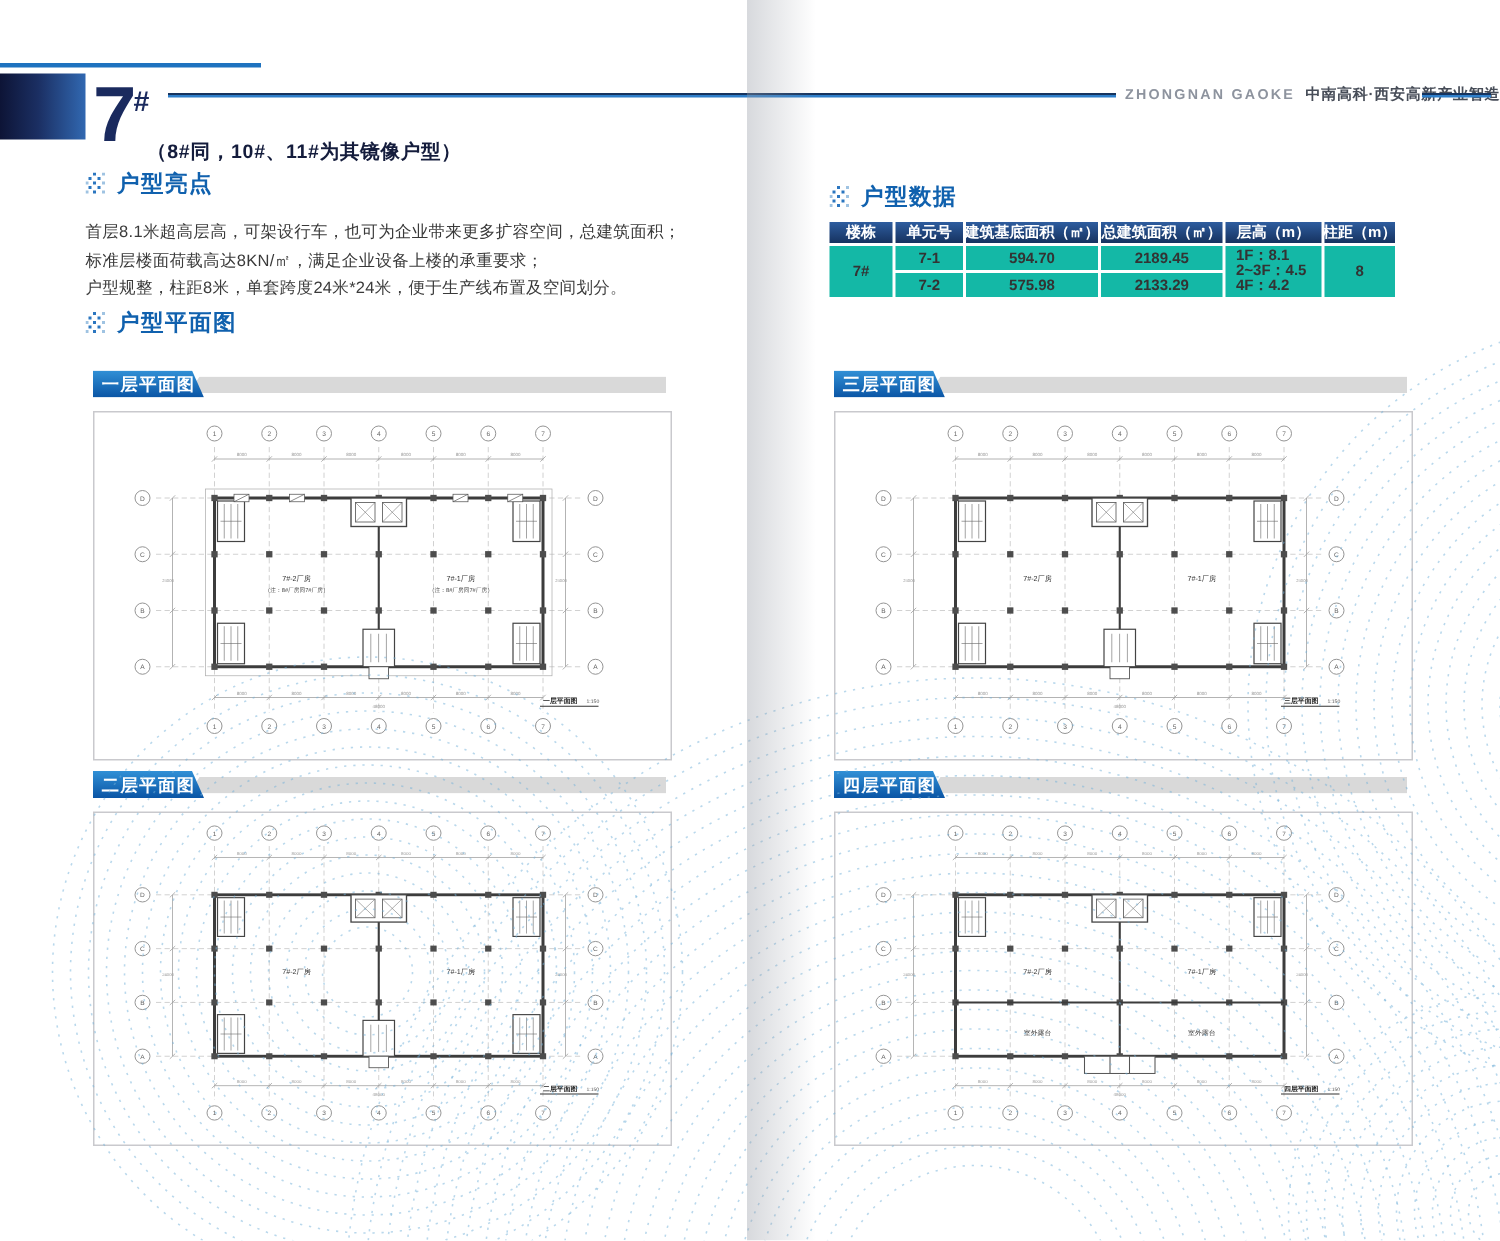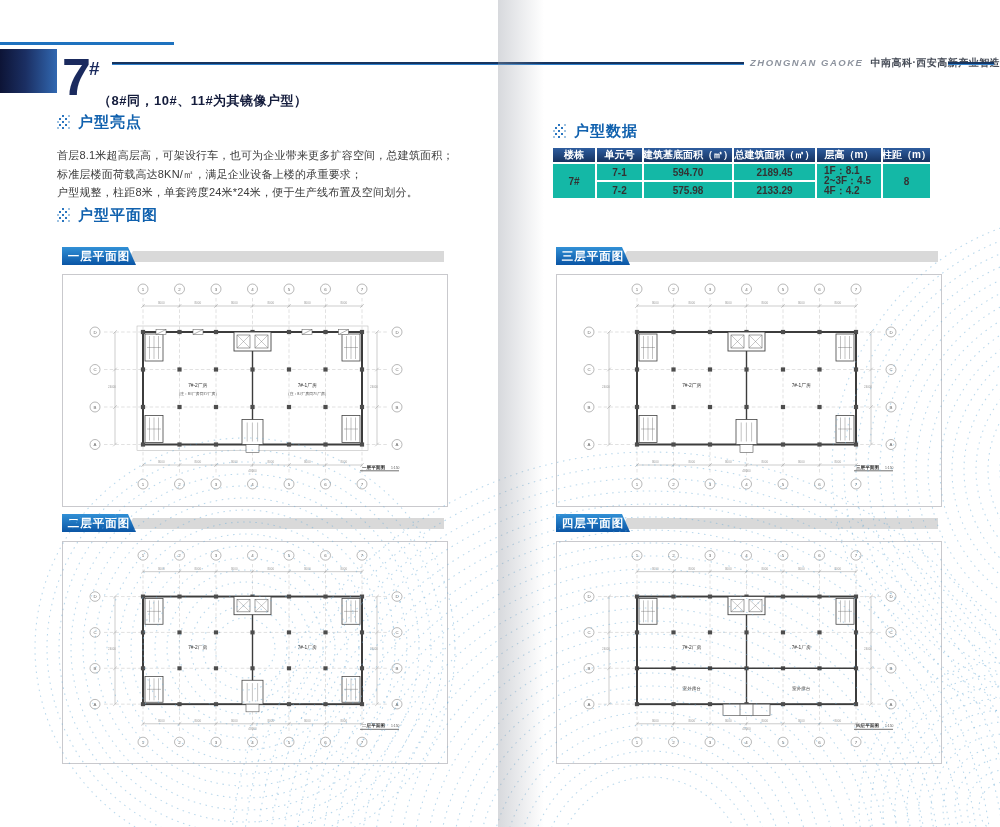--- a/index.html
+++ b/index.html
@@ -18,21 +18,21 @@
   .bigno{position:absolute;left:62px;top:44px;font-size:52px;font-weight:800;
          color:#1a2a5e;line-height:50px;letter-spacing:-2px;}
   .bigno sup{font-size:19px;font-weight:800;letter-spacing:0;vertical-align:20px;}
   .rule-long{position:absolute;left:112px;top:62px;width:632px;height:3px;
              background:linear-gradient(180deg,#16345f 0 50%,#2f7fca 50% 100%);}
   .rule-short{position:absolute;left:948px;top:62px;width:46px;height:3px;
               background:linear-gradient(180deg,#16345f 0 50%,#2f7fca 50% 100%);}
   .subtitle{position:absolute;left:98px;top:92px;font-size:13px;font-weight:bold;
             color:#141c3c;letter-spacing:.5px;}
   .brand{position:absolute;left:750px;top:56px;display:flex;align-items:baseline;gap:7px;white-space:nowrap;}
-  .brand .en{font-style:italic;font-size:9.5px;font-weight:bold;color:#8d939e;letter-spacing:1.5px;}
+  .brand .en{font-size:9.5px;font-weight:bold;color:#8d939e;letter-spacing:1.5px;}
   .brand .cn{font-size:10px;font-weight:bold;color:#474d58;letter-spacing:.5px;}
 
   
   .sec-head{position:absolute;display:flex;align-items:center;gap:7px;}
   .sec-head .t{font-size:15px;font-weight:bold;color:#1061ae;letter-spacing:1px;}
   .hl-lines{position:absolute;left:57px;top:146px;font-size:11px;color:#3a3a3a;
             line-height:18.5px;letter-spacing:.2px;}
 
   
   .dtable{position:absolute;left:553px;top:148px;display:grid;

